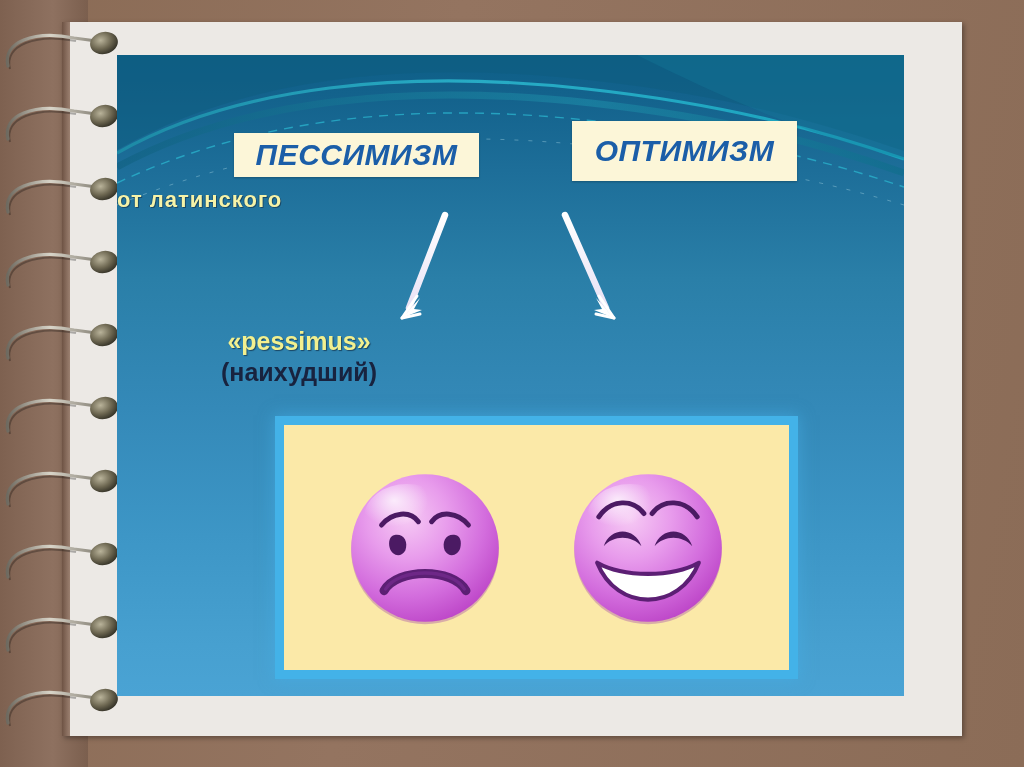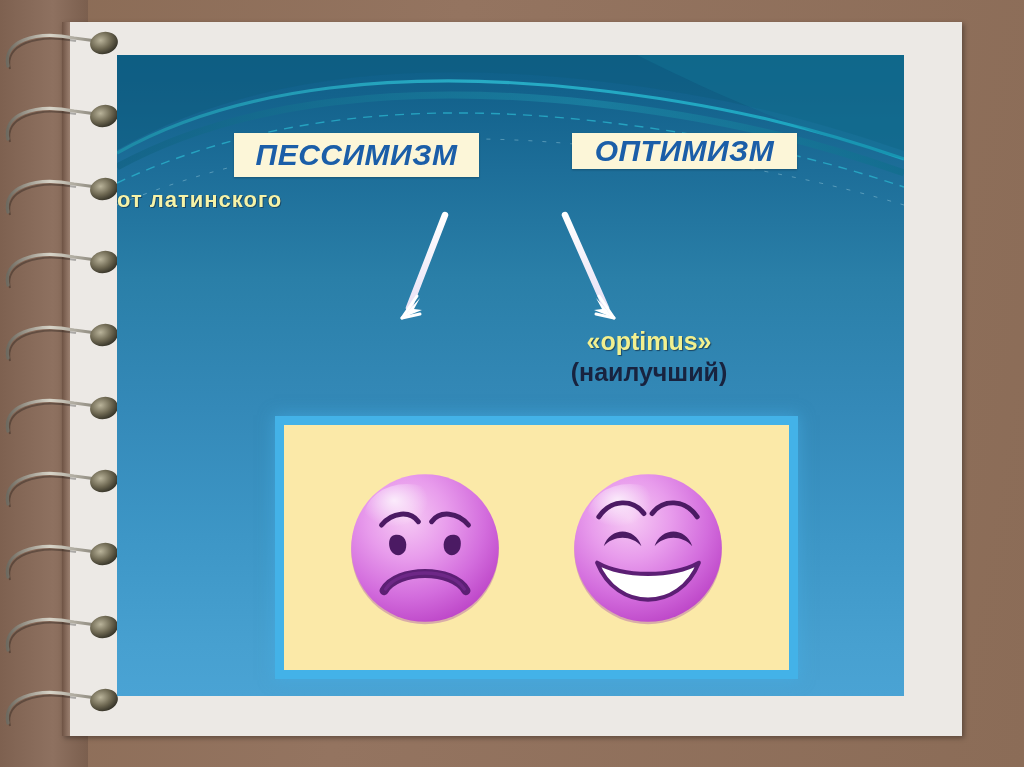--- a/index.html
+++ b/index.html
@@ -87,21 +87,21 @@
     font-family: "Liberation Sans", sans-serif;
     font-style: italic;
     font-weight: bold;
     font-size: 30px;
     letter-spacing: .5px;
     color: #1b5ea8;
     white-space: nowrap;
     text-align: center;
   }
   #box-pess { left: 117px; top: 78px; width: 245px; height: 44px; }
-  #box-opt  { left: 455px; top: 78px; width: 225px; height: 36px; }
+  #box-opt  { left: 455px; top: 66px; width: 225px; height: 60px; }
 
   
   #from-latin {
     position: absolute;
     left: 0; top: 132px;
     width: 787px;
     font-family: "Liberation Sans", sans-serif;
     font-weight: bold;
     font-size: 22px;
     letter-spacing: 1px;
@@ -272,25 +272,25 @@
       </g>
 
       <g>
         <path d="M448,5 L489,98" stroke="url(#agr)" stroke-width="6.5" stroke-linecap="round" fill="none"></path>
         <path d="M497,108 L479,88 L485,99 L477,100 Z" fill="#ffffff"></path>
         <path d="M497,108 L482,86" stroke="#ffffff" stroke-width="3" stroke-linecap="round"></path>
         <path d="M497,108 L479,104" stroke="#ffffff" stroke-width="3" stroke-linecap="round"></path>
       </g>
     </svg>
 
-
-    <div class="term" id="term-right">
-      <span class="latin nosel">«optimus»</span>
-      <span class="rus nosel">(наилучший)</span>
+    <div class="term" id="term-left">
+      <span class="latin nosel">«pessimus»</span>
+      <span class="rus nosel">(наихудший)</span>
     </div>
+
 
     <div class="face-panel">
       <div class="faces">
 
         <svg class="face" viewBox="0 0 200 200" xmlns="http://www.w3.org/2000/svg">
           <defs>
             <radialGradient id="sadBall" cx="38%" cy="30%" r="78%">
               <stop offset="0%" stop-color="#f6c9f4"></stop>
               <stop offset="35%" stop-color="#e89cec"></stop>
               <stop offset="68%" stop-color="#d36ddd"></stop>

